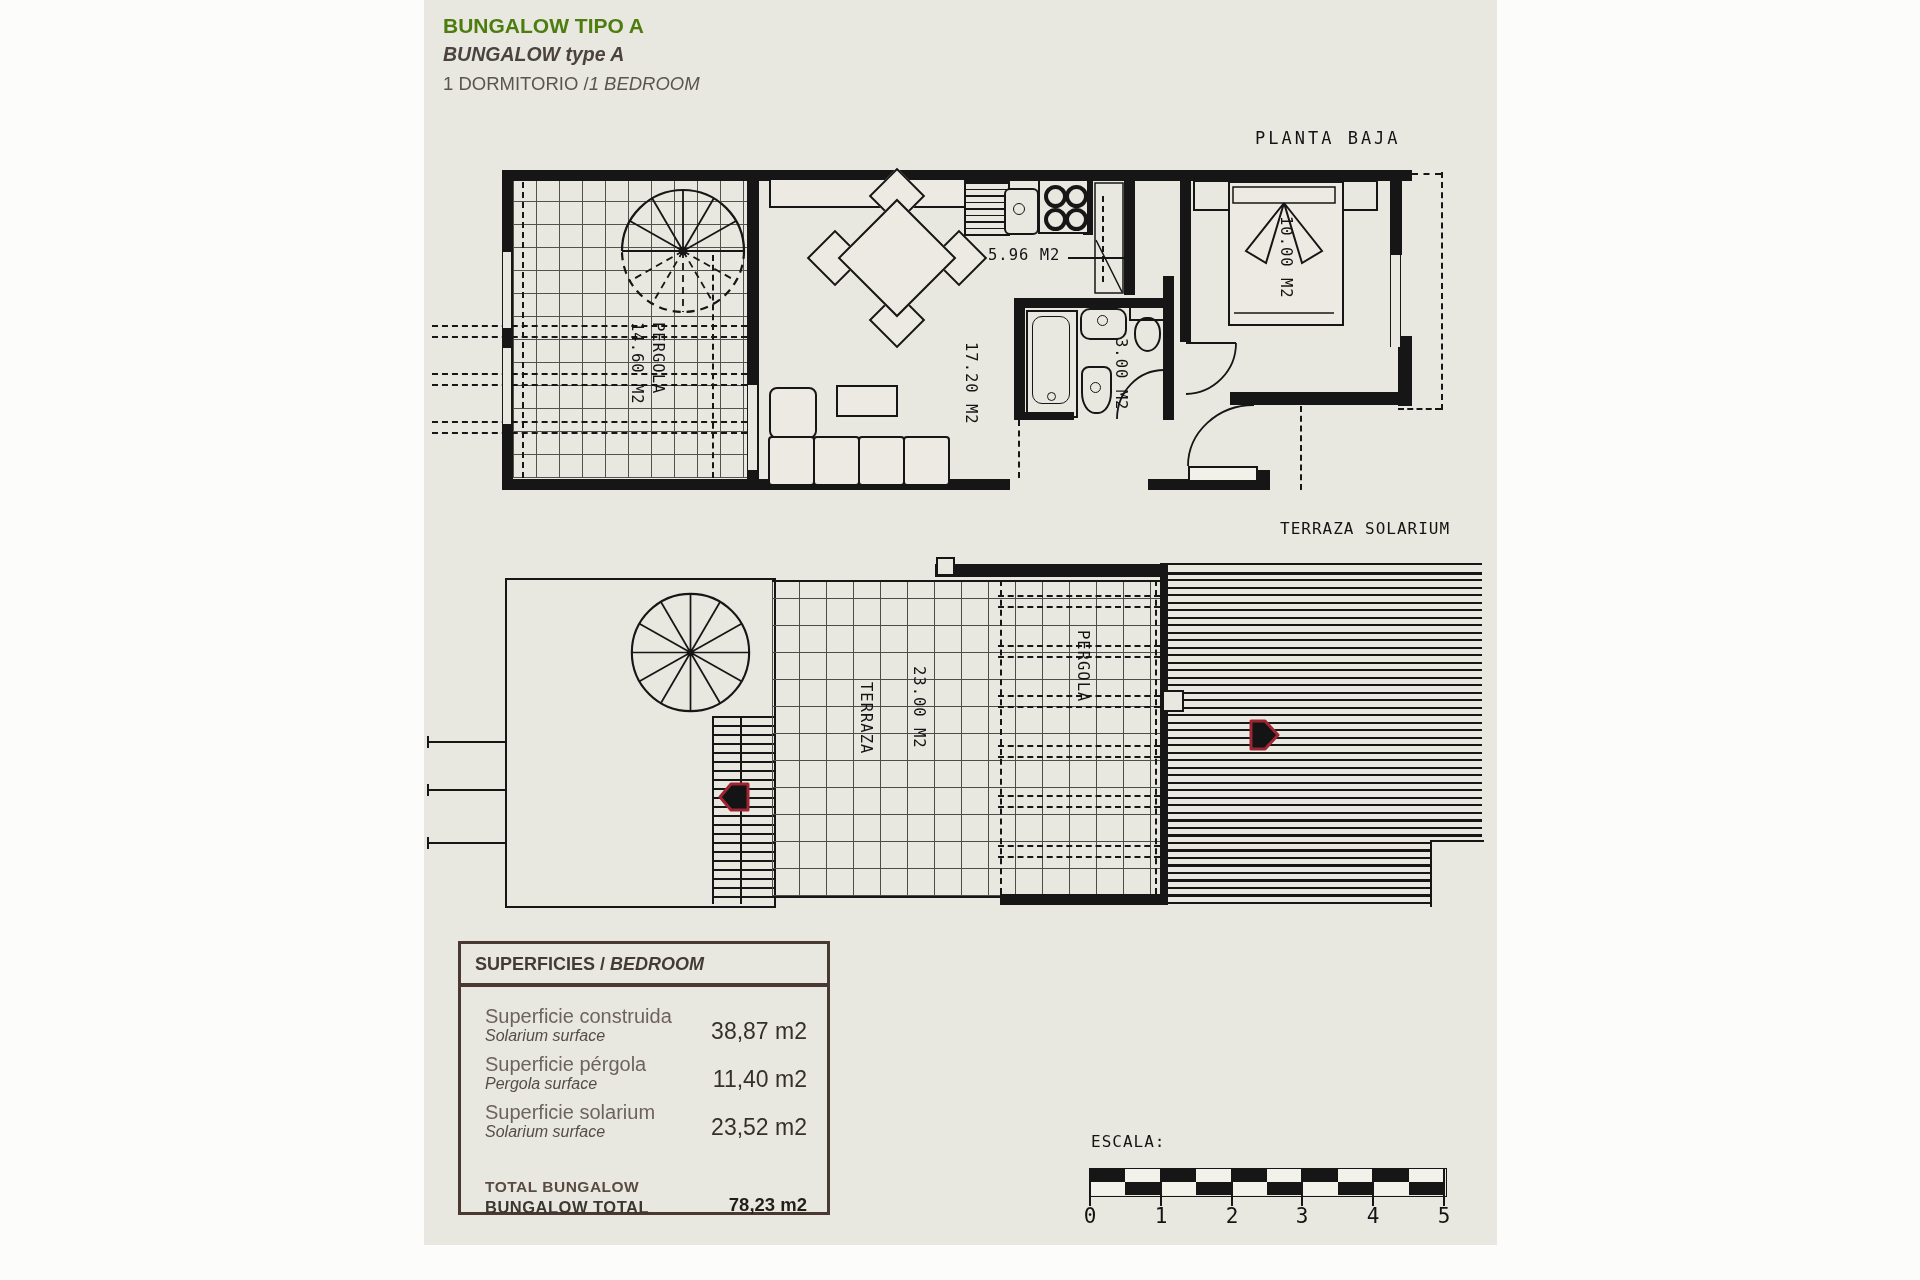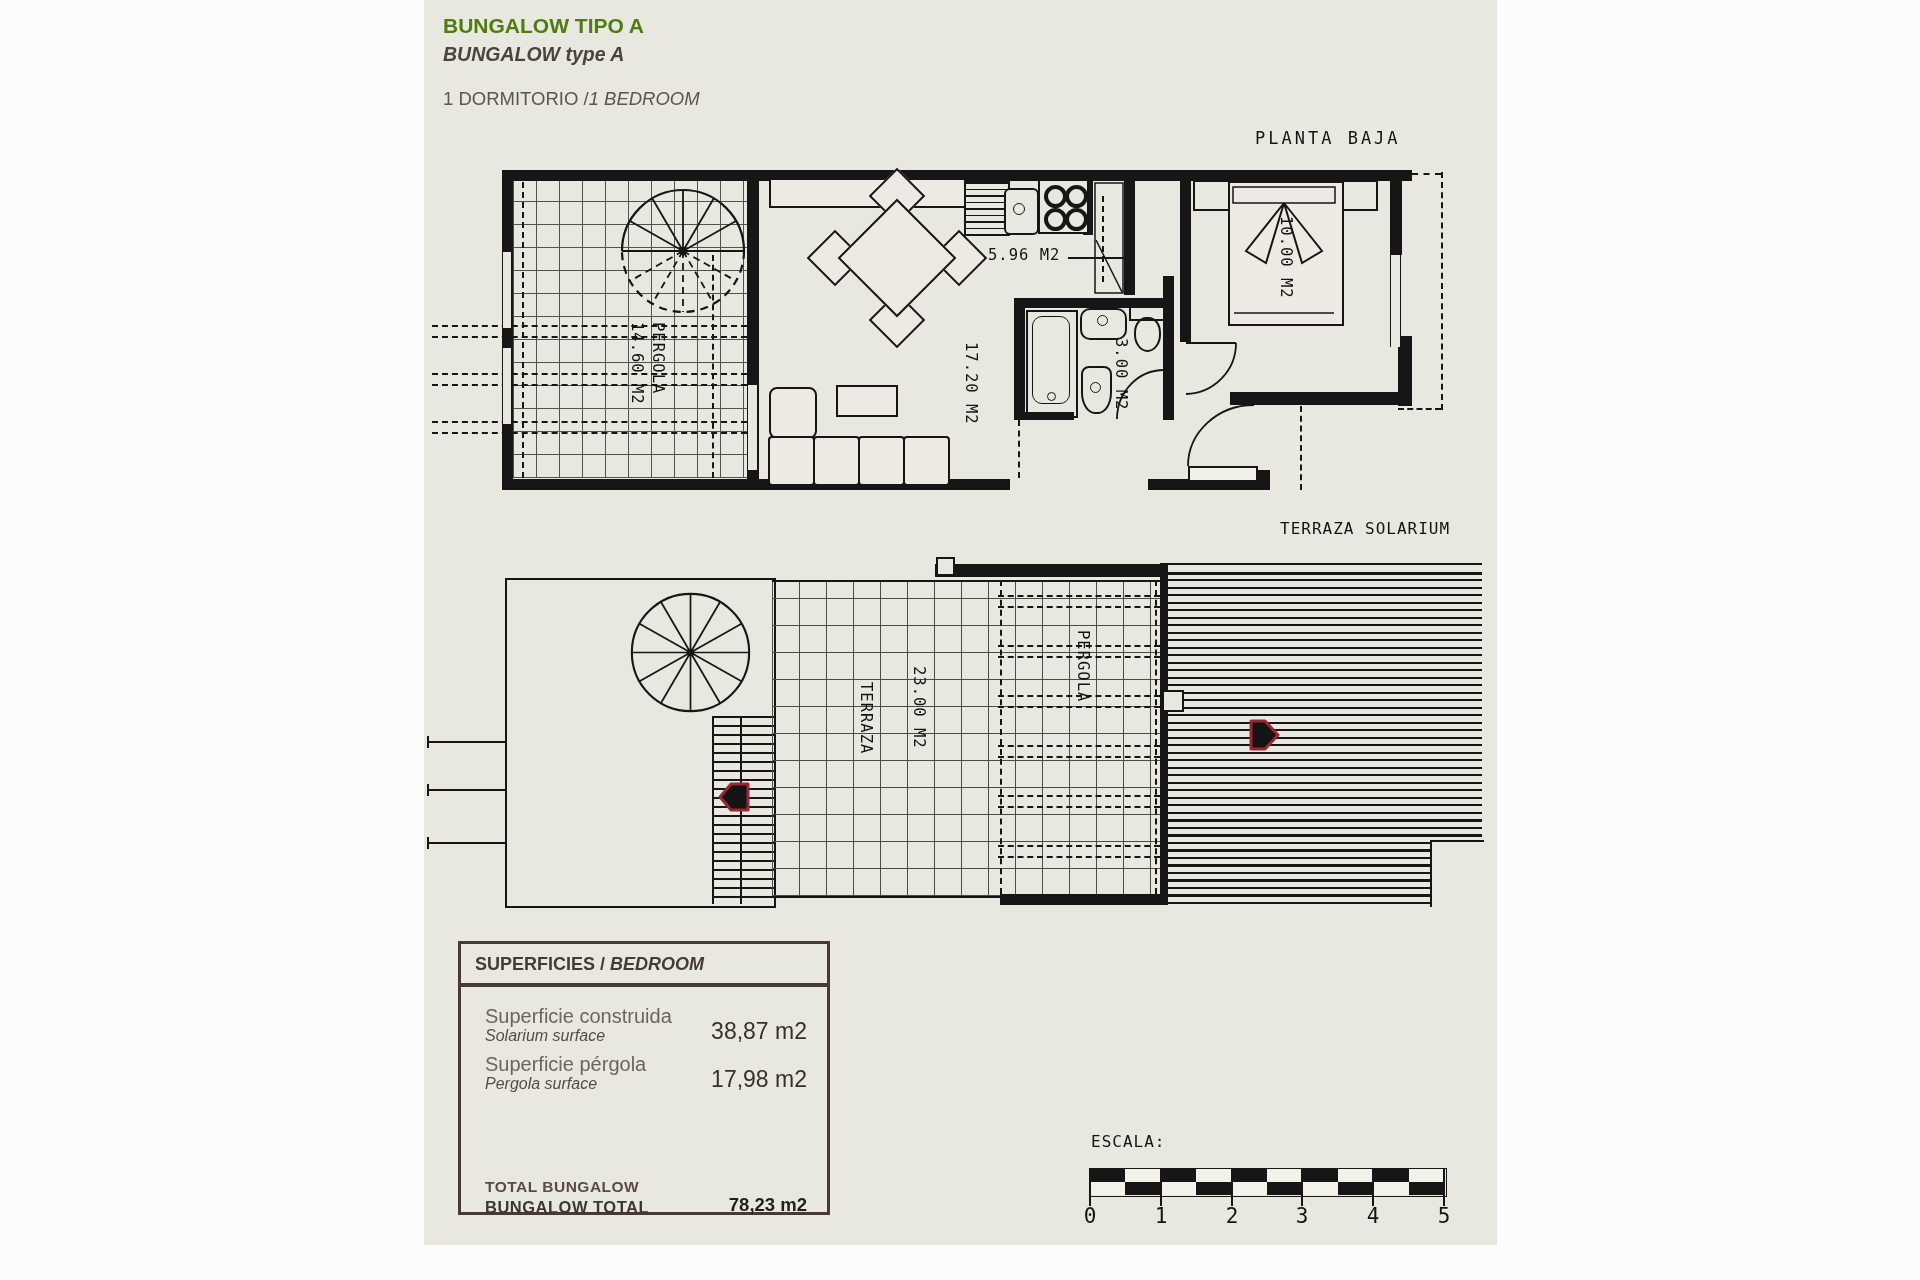--- a/index.html
+++ b/index.html
@@ -33,21 +33,21 @@
 
   .cad{position:absolute;font-family:"DejaVu Sans Mono",monospace;font-size:15.5px;
        letter-spacing:1px;color:#141414;white-space:nowrap;}
   .cad-big{position:absolute;font-family:"DejaVu Sans Mono",monospace;font-size:17px;
        letter-spacing:3px;color:#141414;white-space:nowrap;}
   .vrot{transform:rotate(90deg);transform-origin:0 0;}
 
   
   .title-block{position:absolute;left:443px;top:14px;}
   .t1{font-size:21px;font-weight:bold;color:#4d7c0f;margin:0 0 5px 0;}
-  .t2{font-size:19.5px;font-weight:bold;font-style:italic;color:#4c4240;margin:0 0 22px 0;}
+  .t2{font-size:19.5px;font-weight:bold;font-style:italic;color:#4c4240;margin:0 0 7px 0;}
   .t3{font-size:18.5px;color:#5a5552;margin:0;}
   .t3 .it{font-style:italic;}
 
   
   .surftable{position:absolute;left:458px;top:941px;width:372px;height:274px;
              border:3px solid #4a3833;box-sizing:border-box;}
   .surfhead{position:absolute;left:14px;top:10px;font-size:18px;font-weight:bold;color:#443a36;}
   .surfhead .it{font-style:italic;margin-left:5px;}
   .surfrule{position:absolute;left:0;top:39px;width:100%;height:4px;background:#4a3833;}
   .trow{position:absolute;left:24px;right:20px;display:flex;justify-content:space-between;align-items:flex-end;}
@@ -281,23 +281,30 @@
         <div class="en">Solarium surface</div>
       </div>
       <div class="tval">38,87 m2</div>
     </div>
 
     <div class="trow" style="top:110px;">
       <div class="tlab">
         <div class="es">Superficie pérgola</div>
         <div class="en">Pergola surface</div>
       </div>
-      <div class="tval">17,98 m2</div>
-    </div>
-
+      <div class="tval">11,40 m2</div>
+    </div>
+
+    <div class="trow" style="top:158px;">
+      <div class="tlab">
+        <div class="es">Superficie solarium</div>
+        <div class="en">Solarium surface</div>
+      </div>
+      <div class="tval">23,52 m2</div>
+    </div>
 
     <div class="trow total" style="top:214px;margin-top:19px;">
       <div class="tlab">
         <div class="es">TOTAL BUNGALOW</div>
         <div class="en">BUNGALOW TOTAL</div>
       </div>
       <div class="tval">78,23 m2</div>
     </div>
   </div>
 

